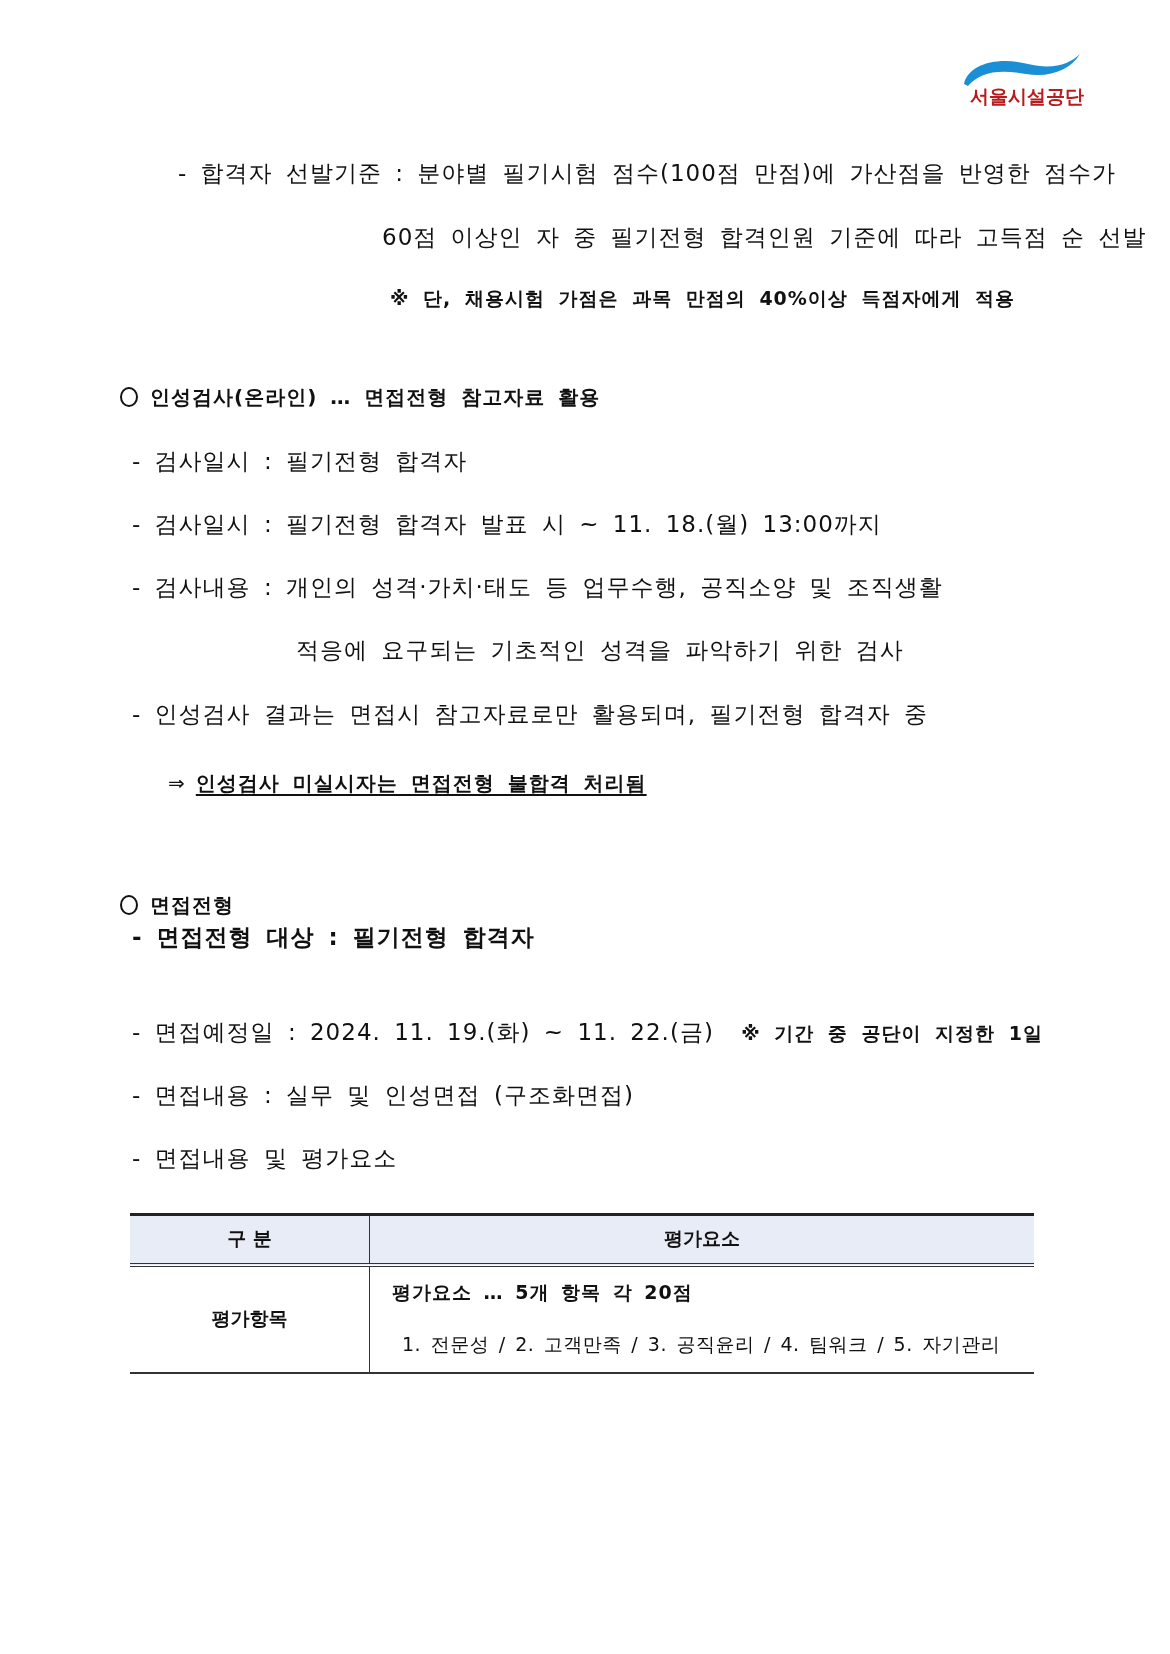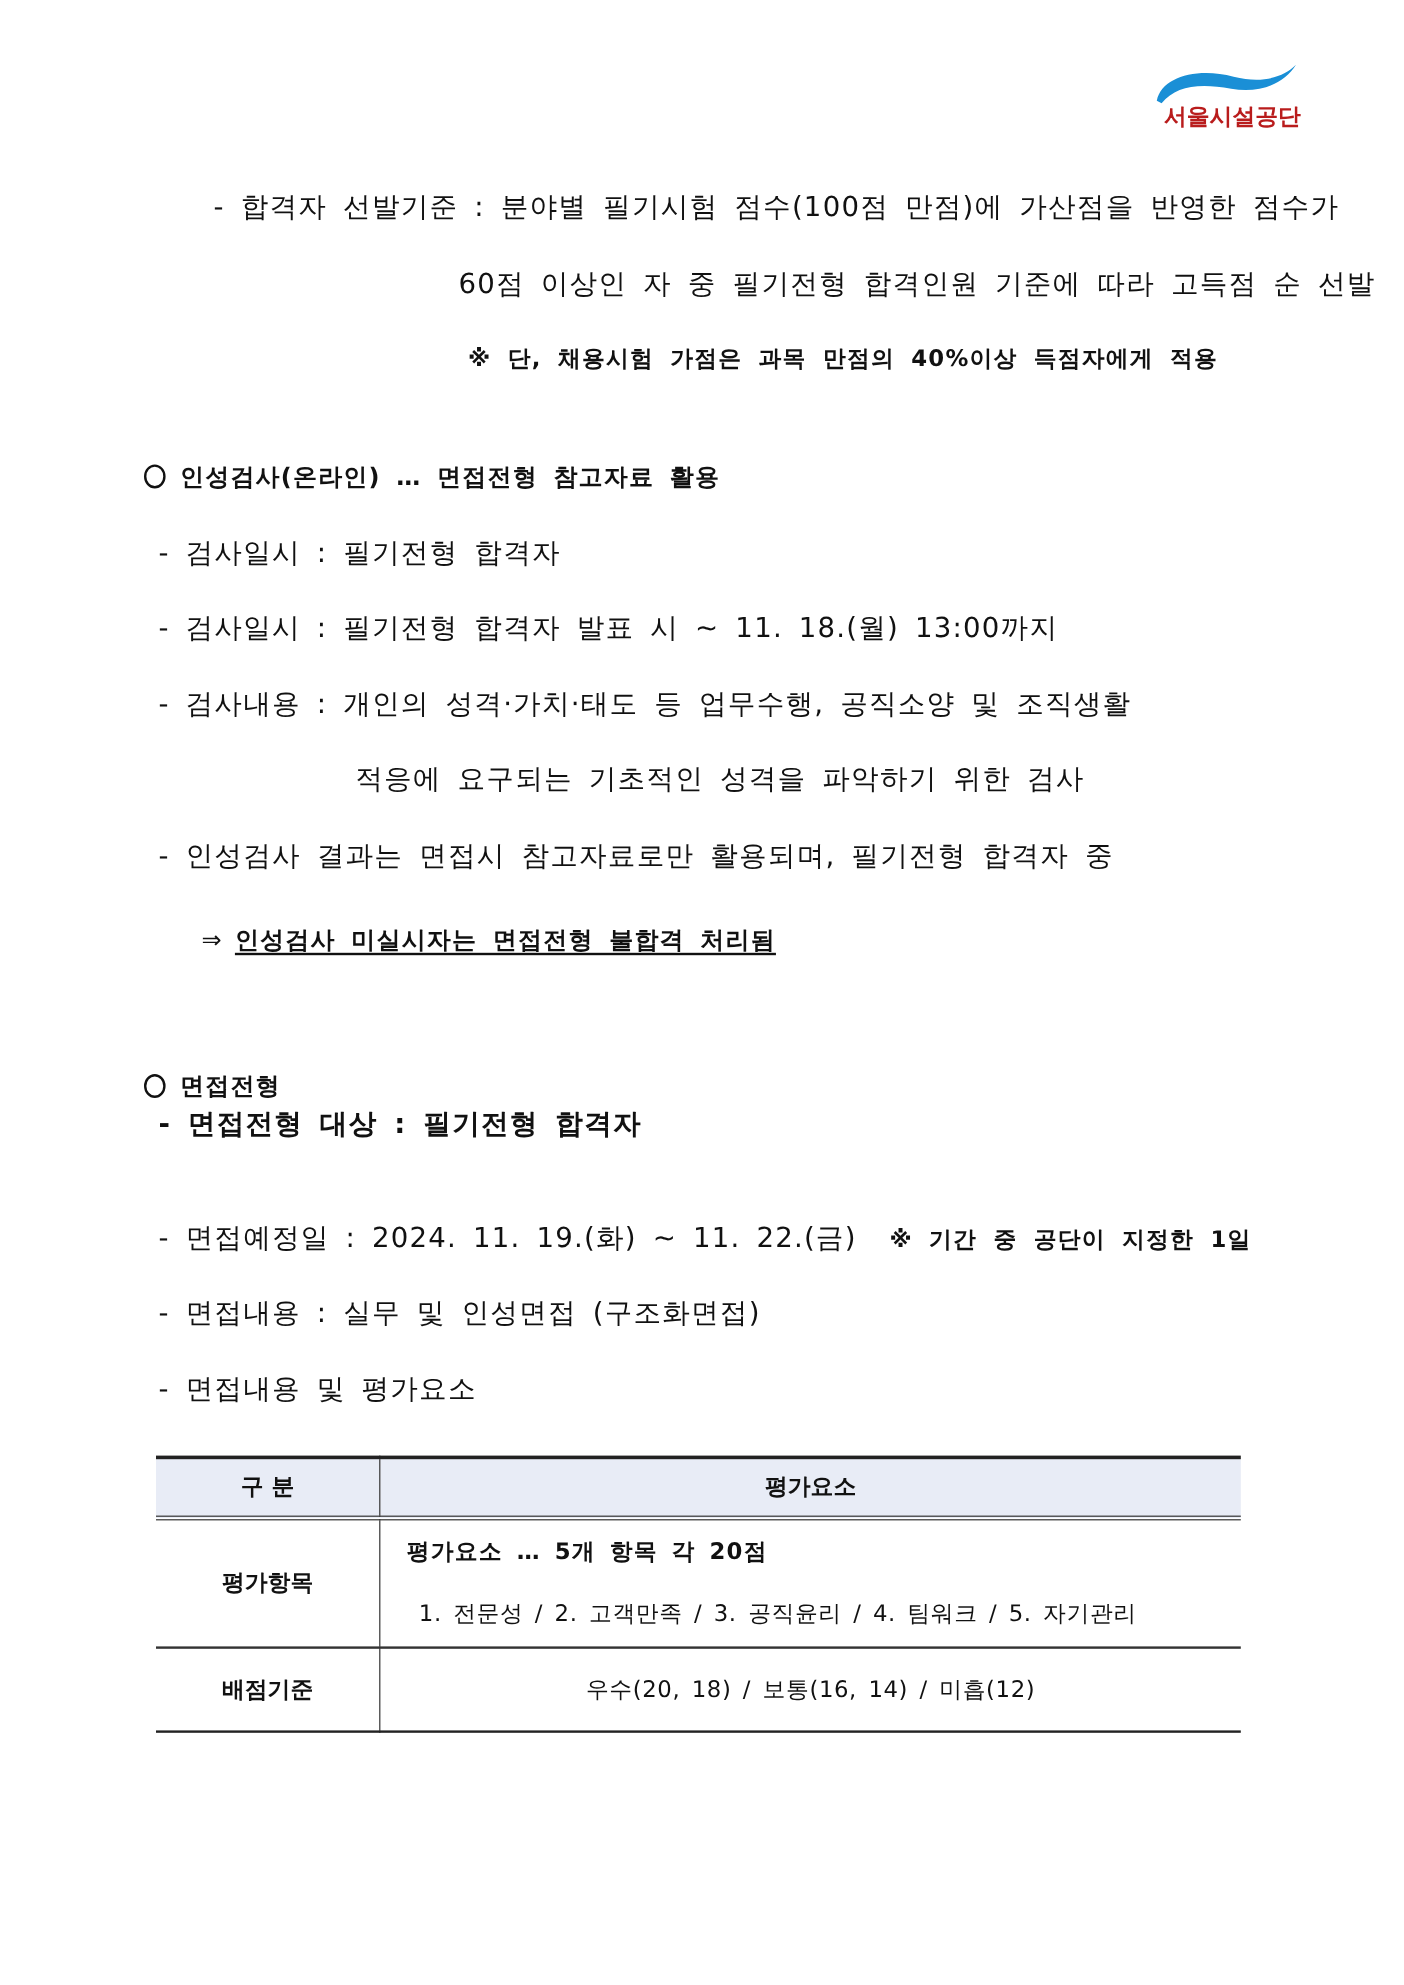--- a/index.html
+++ b/index.html
@@ -70,21 +70,21 @@
       text-align: center;
       vertical-align: middle;
     }
     .eval-table thead tr {
       background: #e8ecf6;
       border-top: 3px solid #222;
       border-bottom: 4px double #333;
       height: 50px;
     }
     .eval-table thead th { font-weight: bold; }
-    .col-1 { width: 186px; border-right: 1.5px solid #333; }
+    .col-1 { width: 239px; border-right: 1.5px solid #333; }
     .row-items { height: 108px; border-bottom: 2px solid #333; }
     .row-score { height: 70px; border-bottom: 2.5px solid #222; }
     .cell-label { font-weight: bold; font-family: Liberation Serif, serif; }
     .items-cell { text-align: left !important; padding-left: 22px !important; }
     .items-title { font-weight: bold; letter-spacing: 1px; word-spacing: 4px; margin-bottom: 26px; }
     .items-list { padding-left: 10px; letter-spacing: 0.5px; word-spacing: 3px; }
     .score-cell { letter-spacing: 0.5px; word-spacing: 3px; }
   </style>
 </head>
 <body>
@@ -131,18 +131,14 @@
     </tr>
   </thead>
   <tbody>
     <tr class="row-items">
       <td class="col-1 cell-label">평가항목</td>
       <td class="items-cell">
         <div class="items-title">평가요소 … 5개 항목 각 20점</div>
         <div class="items-list">1. 전문성 / 2. 고객만족 / 3. 공직윤리 / 4. 팀워크 / 5. 자기관리</div>
       </td>
     </tr>
-    <tr class="row-score">
-      <td class="col-1 cell-label">배점기준</td>
-      <td class="score-cell">우수(20, 18) / 보통(16, 14) / 미흡(12)</td>
-    </tr>
   </tbody>
 </table>
 
 </body></html>

